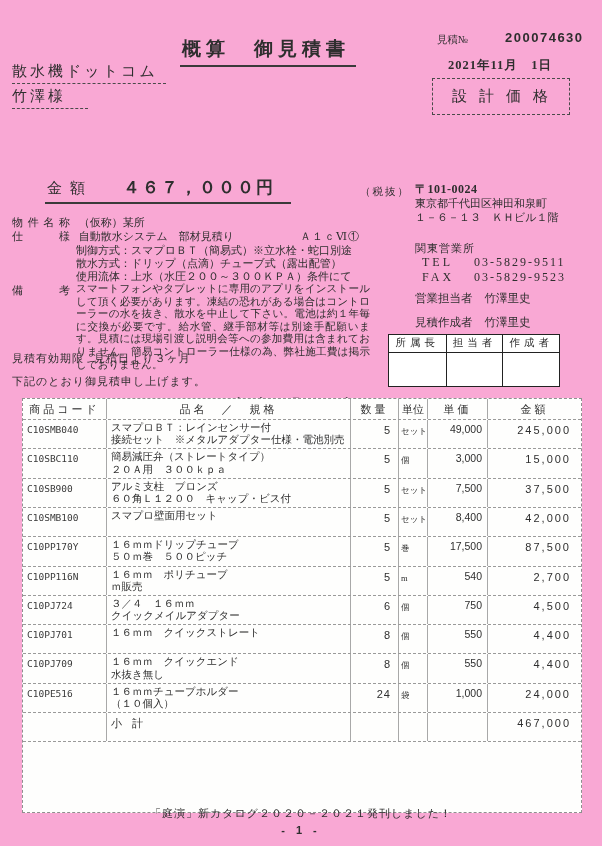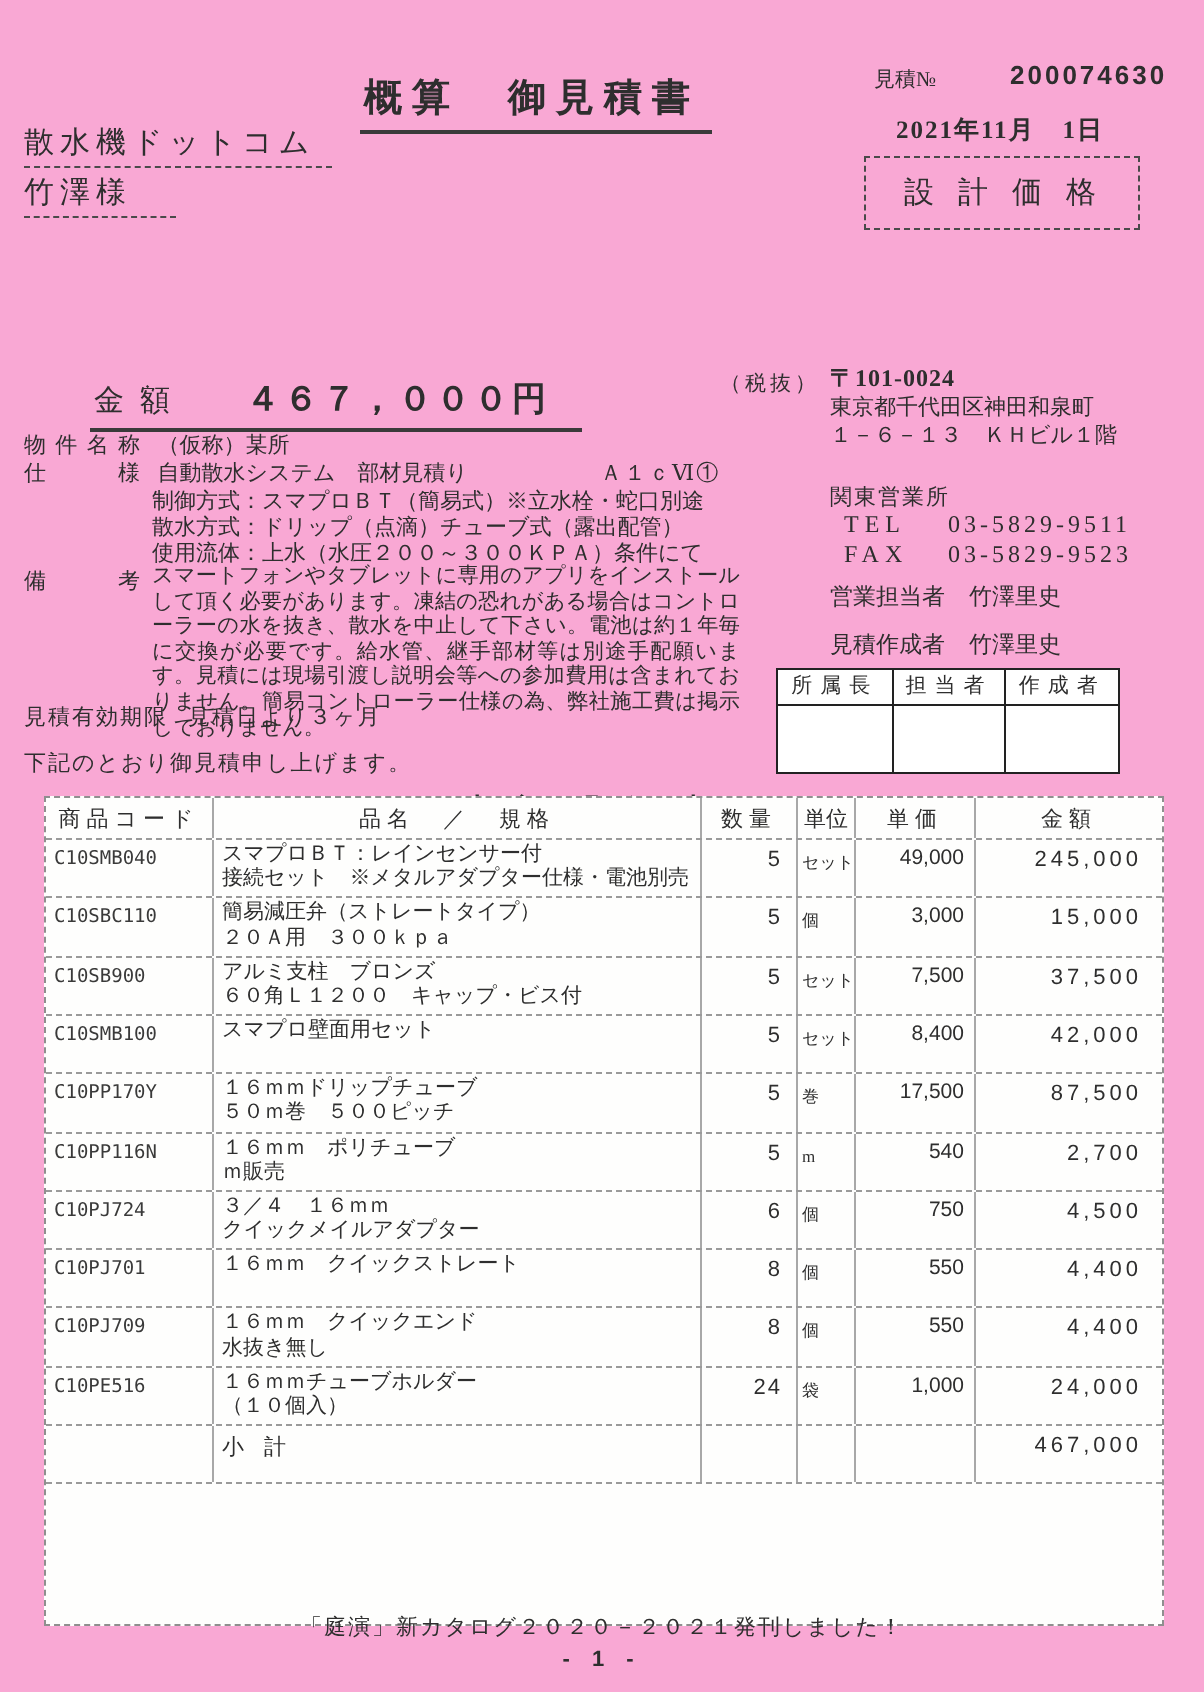--- a/index.html
+++ b/index.html
@@ -24,21 +24,21 @@
     font-size:15px; letter-spacing:12px; padding-left:10px; white-space:nowrap;
   }
   .customer1 { left:12px; top:62px; font-size:15px; letter-spacing:3px;
     border-bottom:1.5px dashed #4a4a4a; padding:0 8px 2px 0; }
   .customer2 { left:12px; top:87px; font-size:15px; letter-spacing:3px;
     border-bottom:1.5px dashed #4a4a4a; padding:0 22px 2px 0; }
 
   .supplier-company { left:397px; top:150px; font-size:16px; letter-spacing:2px; }
 
   .amount-line { left:45px; top:176px; border-bottom:2px solid #3a3a3a;
-    padding:0 16px 3px 2px; white-space:nowrap;margin-top:12px; }
+    padding:0 16px 3px 2px; white-space:nowrap; }
   .amount-label { font-size:15px; letter-spacing:8px; }
   .amount-value { font-size:17px; font-weight:bold; letter-spacing:2px; margin-left:26px; }
   .tax-note { left:360px; top:185px; font-size:10.5px; letter-spacing:2px; }
 
   .jlabel { display:inline-block; width:58px; text-align:justify; text-align-last:justify; vertical-align:top; }
   .prop-row  { left:12px; font-size:11px; white-space:nowrap; }
   .prop-val  { margin-left:6px; }
   .spec-code { left:300px; top:229px; font-size:11px; letter-spacing:1px; }
   .spec-line { left:76px; font-size:11px; white-space:nowrap; }
   .remarks   { left:76px; top:283px; width:294px; font-size:10.6px; line-height:12.6px; text-align:justify; }

